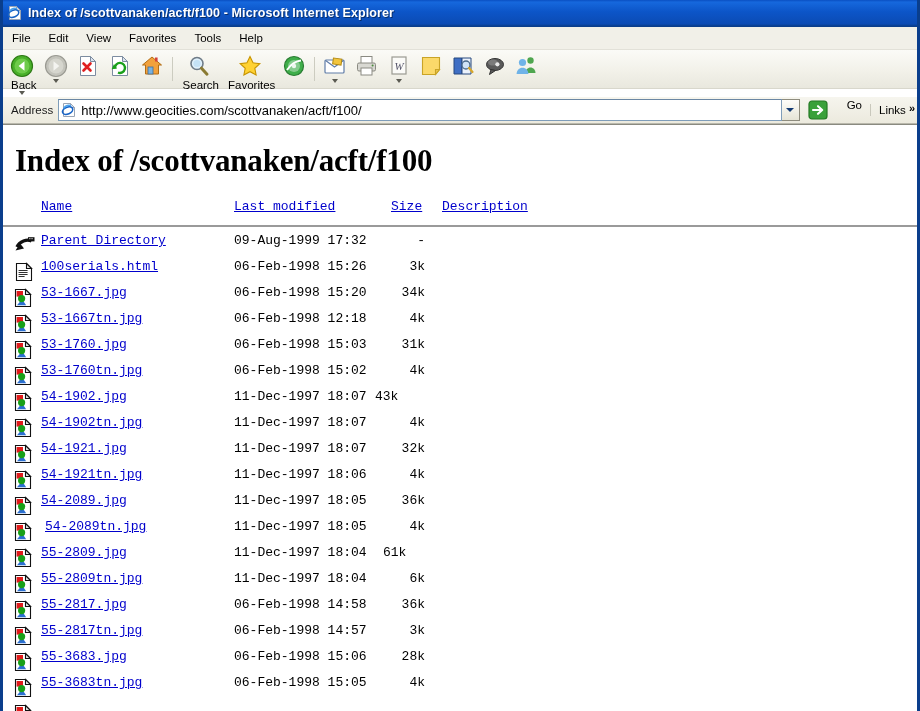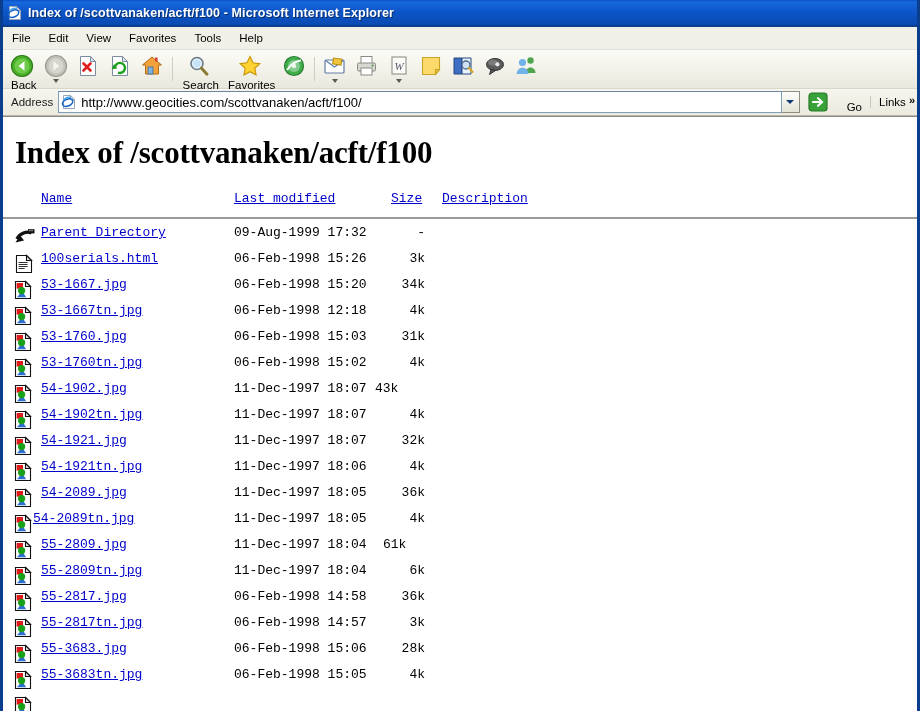--- a/index.html
+++ b/index.html
@@ -35,31 +35,31 @@
   .tb-label{font-size:11.5px;color:#000;margin-left:3px;}
   .tb-arrow{width:0;height:0;border-left:3.5px solid transparent;border-right:3.5px solid transparent;
             border-top:4px solid #5a5a52;margin:0 5px 0 5px;}
   .tb-sep{width:1px;height:24px;background:#ccccc0;margin:0 4px;}
   .ico{width:26px;height:26px;position:relative;display:inline-block;flex:0 0 26px;}
   .ico.sm{width:22px;height:22px;flex:0 0 22px;}
 
   
   .addrbar{height:26px;flex:0 0 26px;display:flex;align-items:center;
            background:linear-gradient(to bottom,#f6f5ee,#eceade);
-           border-bottom:1px solid #b9b8ac;padding:0 2px;}
+           border-bottom:1px solid #b9b8ac;padding:0 2px;margin-top:8px;}
   .addr-label{font-size:11.5px;color:#1b1b1b;padding:0 5px 0 6px;}
   .addr-field{flex:1 1 auto;height:20px;background:#fff;border:1px solid #7f9db9;
               border-top-color:#6b87a4;display:flex;align-items:center;overflow:hidden;}
   .addr-ieicon{width:16px;height:16px;margin:0 4px 0 2px;position:relative;flex:0 0 16px;}
   .addr-text{font-size:13px;color:#000;white-space:nowrap;overflow:hidden;}
   .addr-drop{width:17px;height:20px;flex:0 0 17px;
              background:linear-gradient(to bottom,#fdfdfa,#e6e4d6);
              border:1px solid #8e8c7e;border-left:none;display:flex;align-items:center;justify-content:center;}
   .chev{width:0;height:0;border-left:4px solid transparent;border-right:4px solid transparent;border-top:4px solid #123a73;}
-  .go-btn{display:flex;align-items:flex-end;margin:0 6px 0 7px;gap:15px;}
+  .go-btn{display:flex;align-items:flex-start;margin:0 6px 0 7px;gap:15px;}
   .go-label{font-size:11.5px;margin-left:3px;color:#000;}
   .links-box{display:flex;align-items:flex-start;border-left:1px solid #c9c8bc;padding-left:8px;margin-left:2px;}
   .links-label{font-size:11.5px;color:#000;}
   .dbl-chev{font-size:11px;color:#000;font-weight:bold;margin-left:3px;line-height:9px;}
 
   
   .page{flex:1 1 auto;background:#fff;overflow:hidden;position:relative;
         border-top:1px solid #8a8a80;}
   h1.page-title{font-family:"Liberation Serif",serif;font-size:31px;font-weight:bold;
                 margin:18px 0 0 12px;color:#000;letter-spacing:-.2px;}
@@ -445,21 +445,21 @@
             <span class="cell" style="left: 372px; width: 50px; text-align: right;">36k</span>
           </div>
           <div class="row">
             <span class="row-icon"><svg width="20" height="20" viewBox="0 0 20 20">
                 <path d="M1.5 1.5h10l5 5v12h-15z" fill="#fff" stroke="#111" stroke-width="1.1"></path>
                 <path d="M11.5 1.5l5 5h-5z" fill="#e6e6e6" stroke="#111" stroke-width="1.1"></path>
                 <rect x="2.6" y="3" width="6.4" height="5.6" fill="#e01b1b"></rect>
                 <path d="M3 17.2l5-6 4.2 6z" fill="#2b6fd0"></path>
                 <circle cx="7.6" cy="10.6" r="3.6" fill="#18a018"></circle>
               </svg></span>
-            <span class="cell" style="left: 30px;"><a href="#">54-2089tn.jpg</a></span>
+            <span class="cell" style="left: 42px;"><a href="#">54-2089tn.jpg</a></span>
             <span class="cell" style="left: 231px;">11-Dec-1997 18:05</span>
             <span class="cell" style="left: 372px; width: 50px; text-align: right;">4k</span>
           </div>
           <div class="row">
             <span class="row-icon"><svg width="20" height="20" viewBox="0 0 20 20">
                 <path d="M1.5 1.5h10l5 5v12h-15z" fill="#fff" stroke="#111" stroke-width="1.1"></path>
                 <path d="M11.5 1.5l5 5h-5z" fill="#e6e6e6" stroke="#111" stroke-width="1.1"></path>
                 <rect x="2.6" y="3" width="6.4" height="5.6" fill="#e01b1b"></rect>
                 <path d="M3 17.2l5-6 4.2 6z" fill="#2b6fd0"></path>
                 <circle cx="7.6" cy="10.6" r="3.6" fill="#18a018"></circle>

